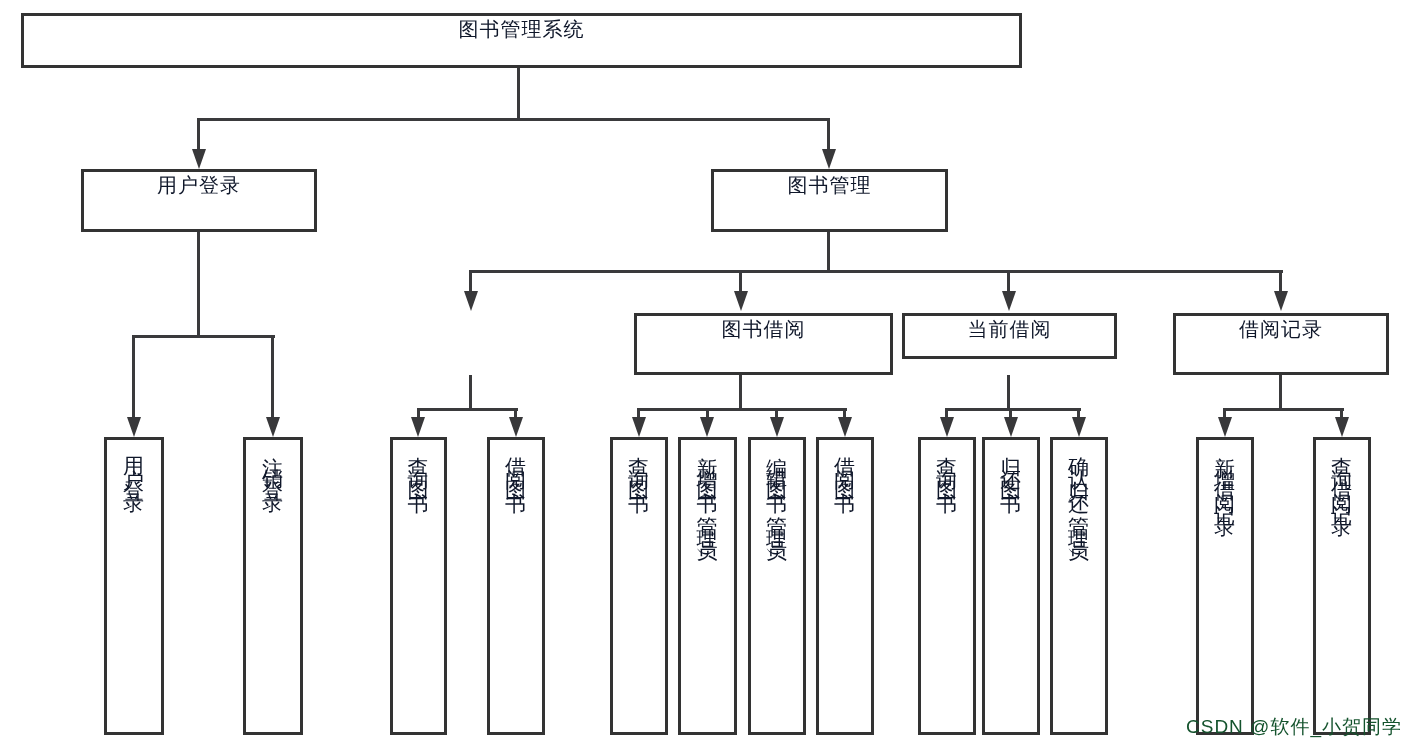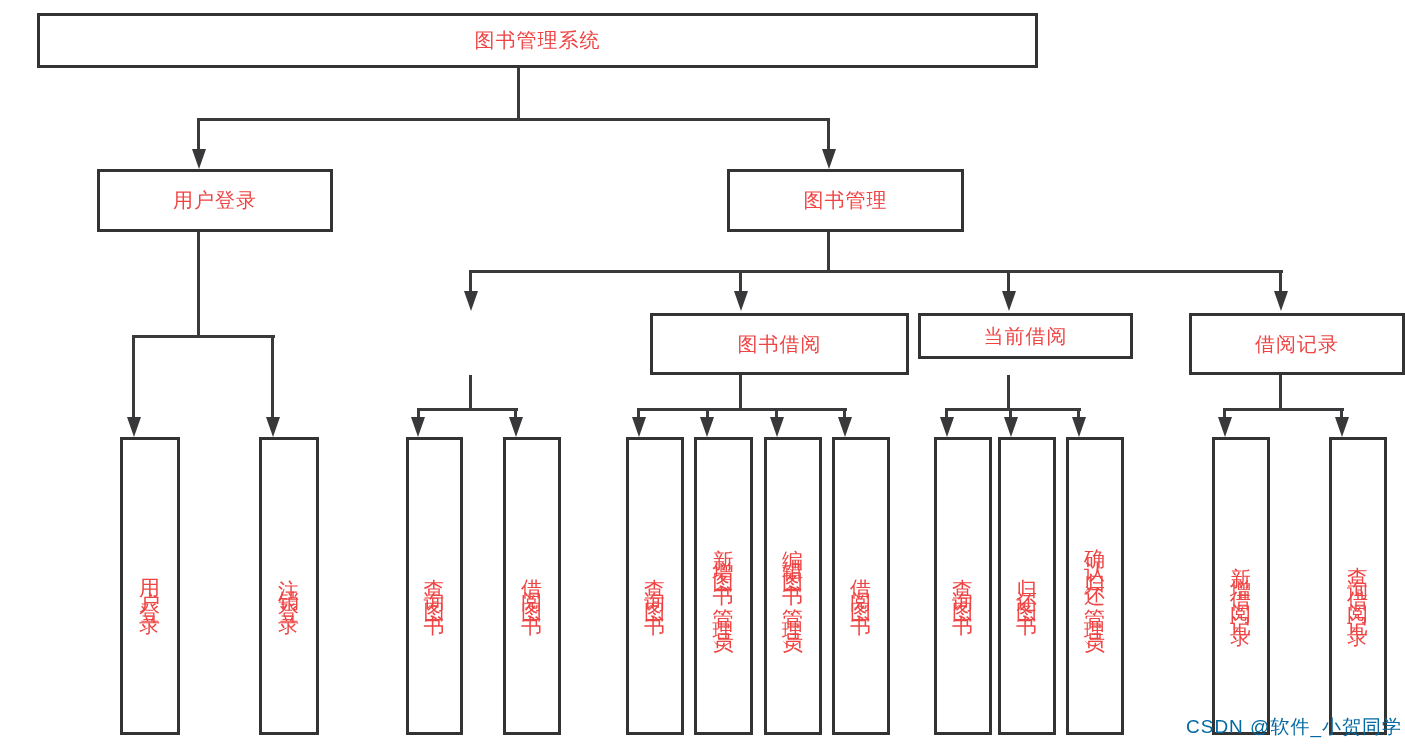--- a/index.html
+++ b/index.html
@@ -9,24 +9,23 @@
     background:#ffffff;
     font-family:"Liberation Sans", sans-serif;
     overflow:hidden;
   }
   .box{
     position:absolute;
     box-sizing:border-box;
     border:3px solid #333333;
     background:#ffffff;
     display:flex;
-    align-items:center;
+    align-items:flex-start;
     justify-content:center;
-    color:#ef4444;
-    margin-left:16px;
+    color:#0f172a;
   }
   .box.h span{
     font-size:20px;
     letter-spacing:1px;
     white-space:nowrap;
   }
   .box.v{ z-index:1; }
   .vtext{
     writing-mode:vertical-rl;
     text-orientation:mixed;
@@ -45,21 +44,21 @@
     position:absolute;
     width:0;height:0;
     border-left:7px solid transparent;
     border-right:7px solid transparent;
     border-top:20px solid #38383a;
   }
   .watermark{
     position:absolute;
     left:1186px;top:714px;
     font-size:19px;
-    color:#0369a1;
+    color:#14532d;
     letter-spacing:1px;
     z-index:3;
     white-space:nowrap;
   }
 </style>
 </head>
 <body>
 
 <div class="stage">
 

